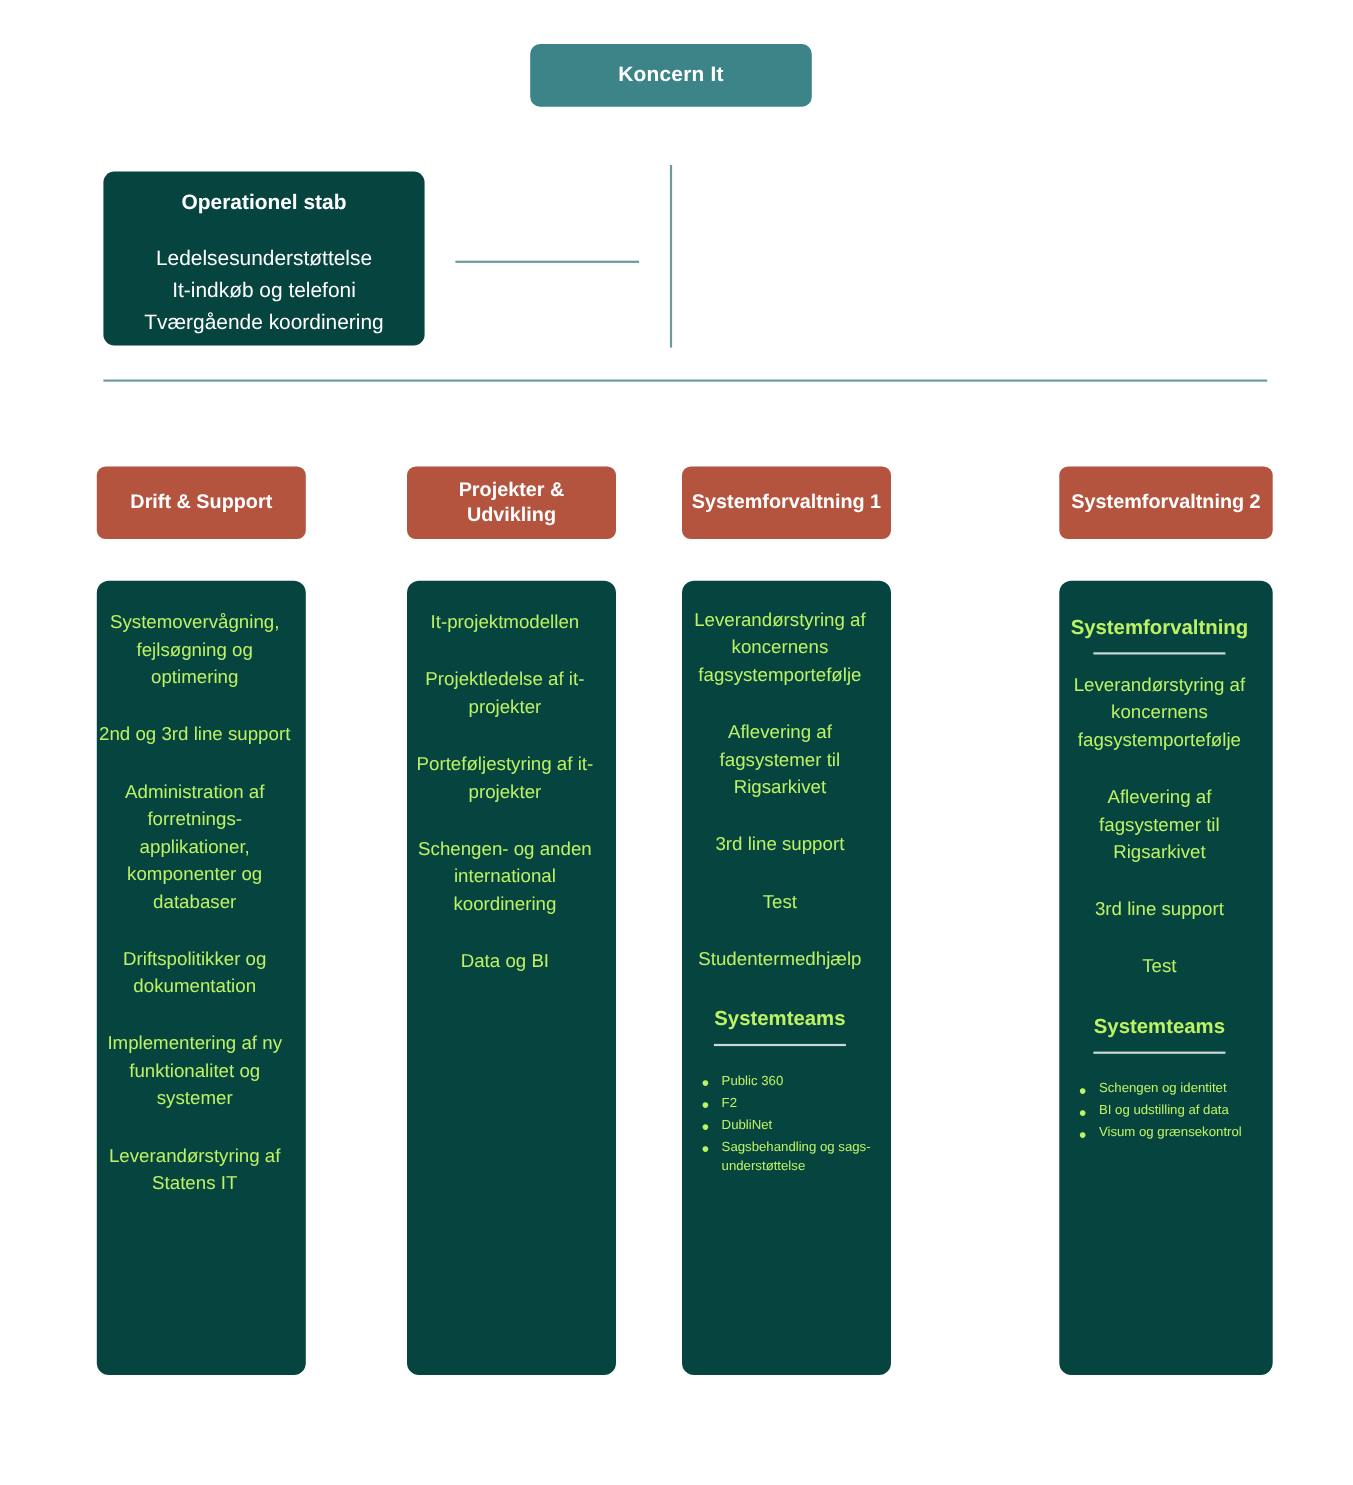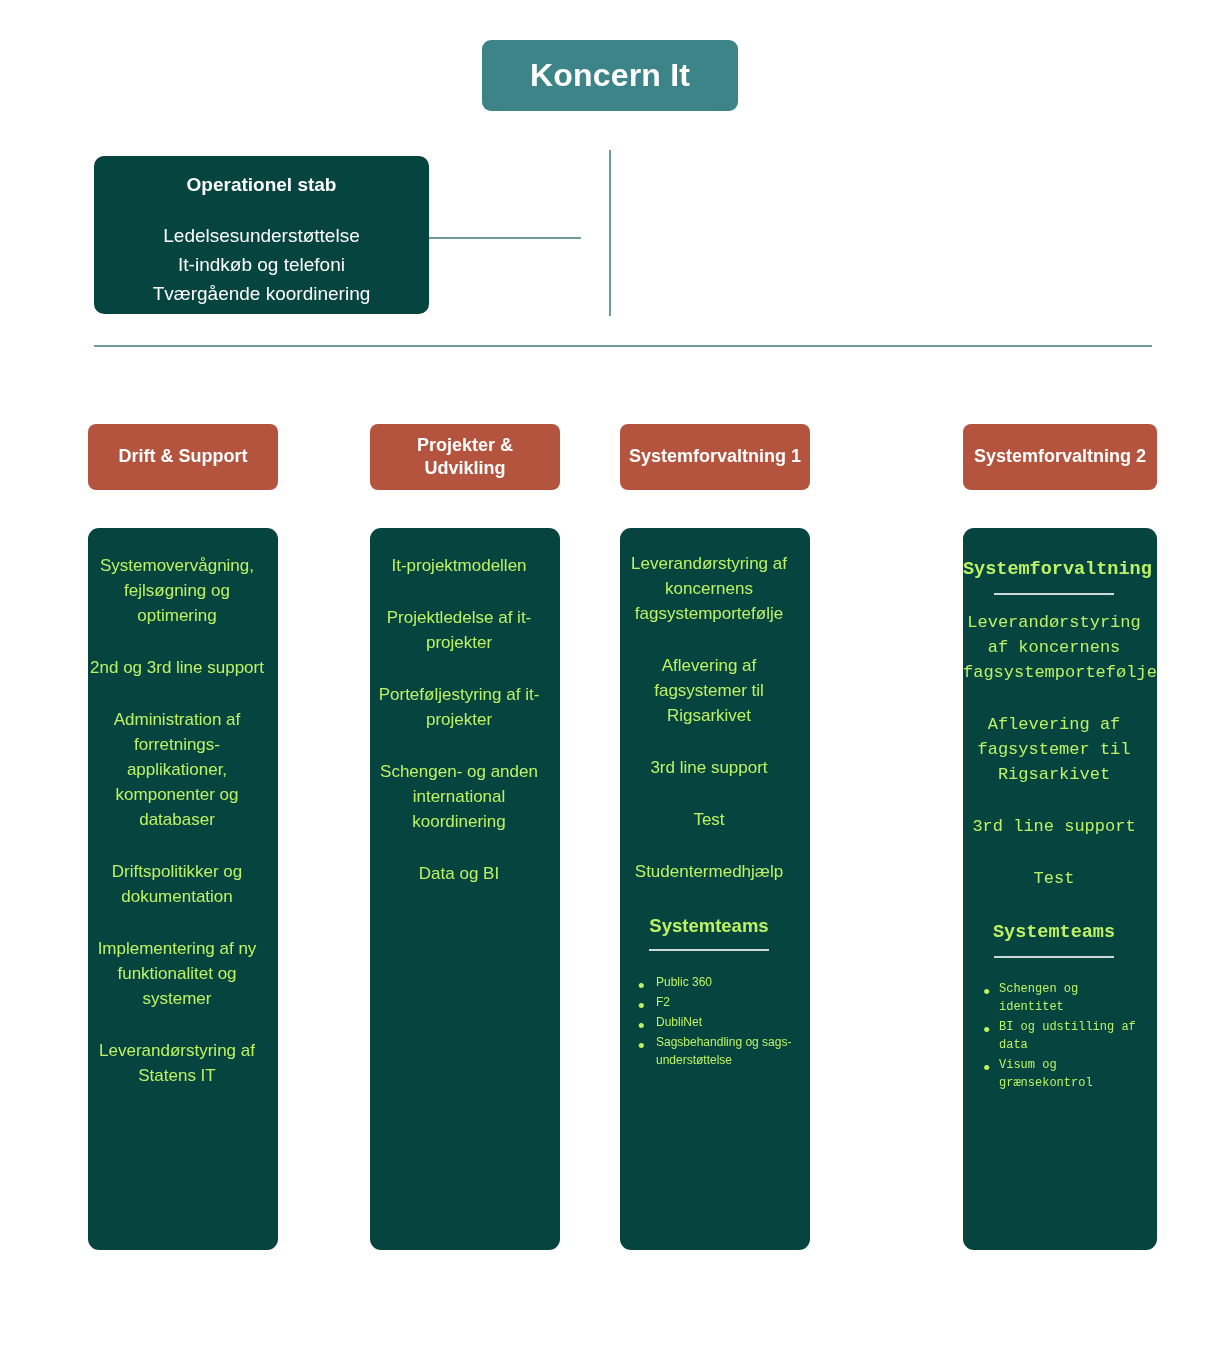--- a/index.html
+++ b/index.html
@@ -17,38 +17,38 @@
   }
 
   
   #org-chart { position: absolute; inset: 0; }
 
   .top-box {
     position: absolute;
     left: 482px;
     top: 40px;
     width: 256px;
-    height: 71px;
+    height: 57px;
     background: #3c8487;
     border-radius: 9px;
     display: flex;
     align-items: center;
     justify-content: center;
     color: #ffffff;
-    font-size: 32px;
+    font-size: 19px;
     font-weight: bold;
     letter-spacing: 0.2px;
   }
 
   
   .staff-box {
     position: absolute;
     left: 94px;
     top: 156px;
-    width: 335px;
+    width: 292px;
     height: 158px;
     background: #06443f;
     border-radius: 10px;
     color: #ffffff;
     padding: 18px 14px 14px 14px;
     text-align: center;
   }
   .staff-title {
     font-size: 19px;
     font-weight: bold;
@@ -111,21 +111,21 @@
     border-radius: 11px;
     color: #bef264;
     padding: 26px 12px 30px 0;
     text-align: center;
     font-size: 17px;
     line-height: 1.47;
   }
   .col-1 .col-body { height: 722px; }
   .col-2 .col-body { height: 722px; }
   .col-3 .col-body { height: 722px; padding-top: 24px; }
-  .col-4 .col-body { height: 722px; padding-top: 24px; font-family: Liberation Mono, monospace; }
+  .col-4 .col-body { height: 722px; padding-top: 24px; }
 
   .item { margin-bottom: 27px; }
   .item:last-child { margin-bottom: 0; }
 
   .sub-title {
     font-size: 18.5px;
     font-weight: bold;
     margin-top: 4px;
     margin-bottom: 10px;
   }

